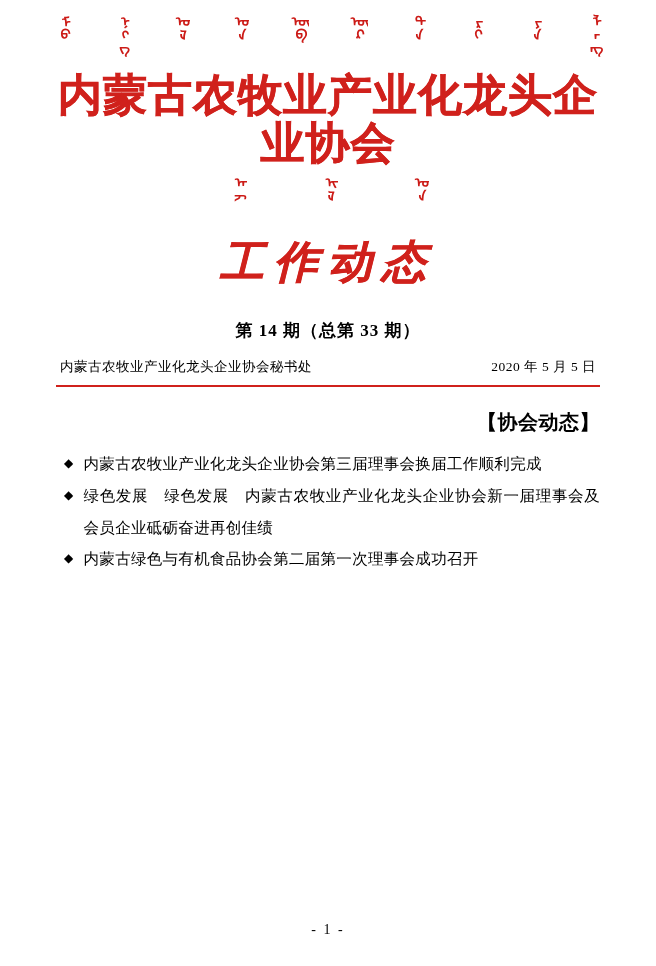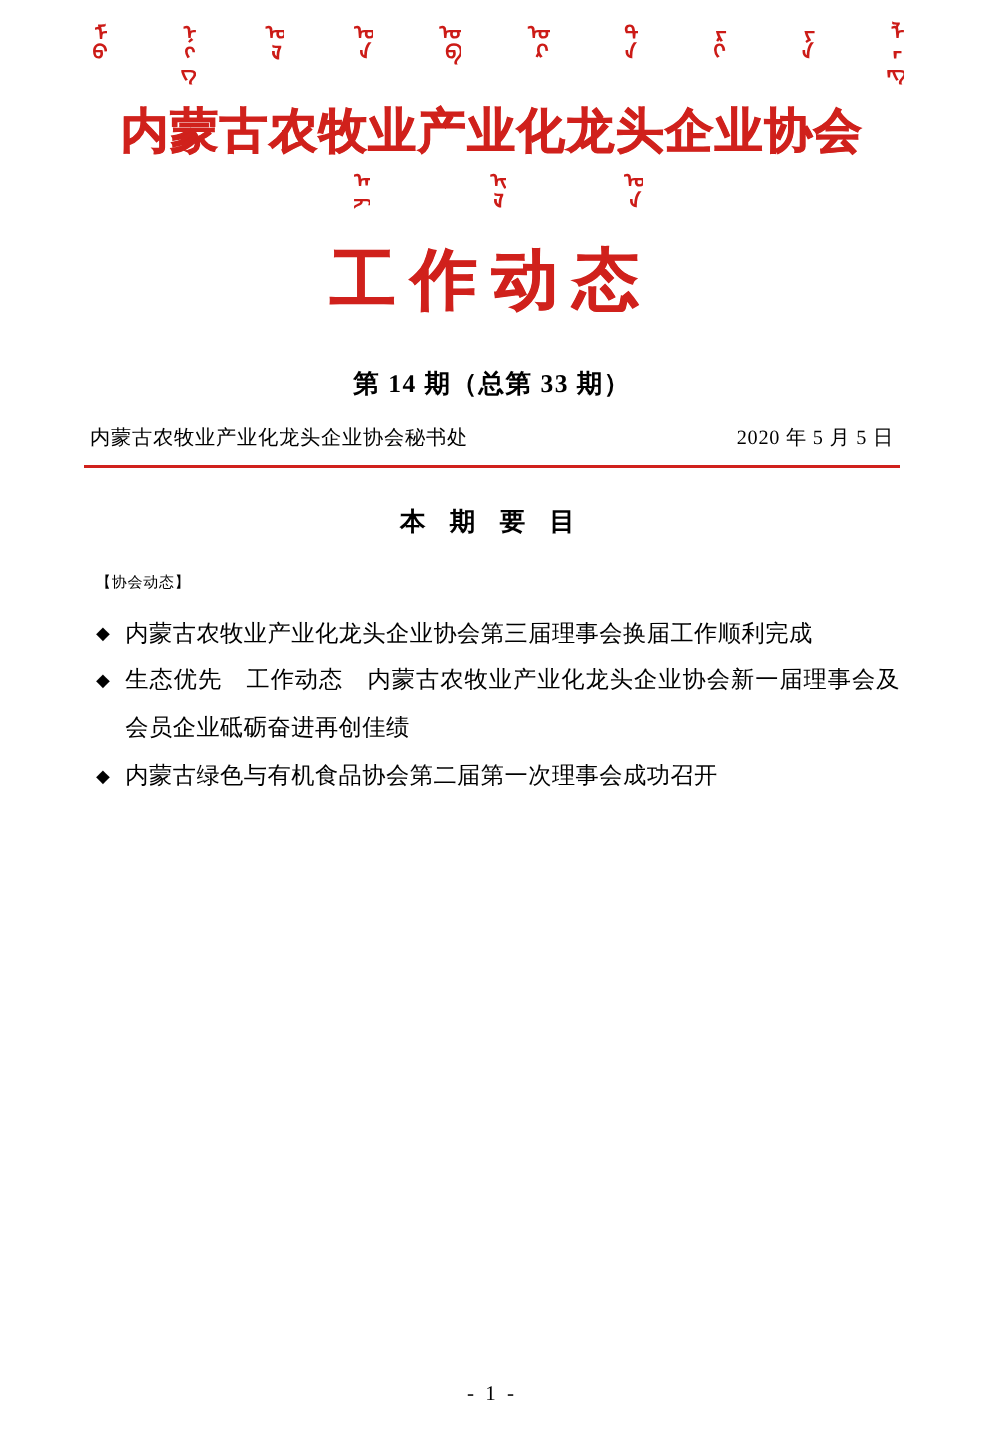--- a/index.html
+++ b/index.html
@@ -49,35 +49,37 @@
     gap: 78px;
     height: 50px;
     align-items: flex-start;
     margin-top: 6px;
   }
 
   
   .masthead {
     text-align: center;
     color: #d0211c;
-    font-family: Liberation Mono, monospace;
-    font-weight: bold;
-    font-size: 32px;
+    font-family: Liberation Serif, serif;
+    font-weight: bold;
+    font-size: 44px;
     letter-spacing: 1px;
     margin-top: 4px;
     line-height: 1.1;
     -webkit-text-stroke: 0.6px #d0211c;
   }
   .subhead {
     text-align: center;
     color: #d0211c;
     font-weight: bold;
     font-size: 44px;
     letter-spacing: 10px;
+    margin-top: 14px;
     line-height: 1.1;
+    font-style: italic;
     -webkit-text-stroke: 0.6px #d0211c;
   }
 
   
   .issue-line {
     text-align: center;
     font-size: 17px;
     font-weight: bold;
     margin-top: 32px;
     letter-spacing: 1px;
@@ -102,25 +104,26 @@
 
   
   .contents-title {
     text-align: center;
     font-size: 17px;
     font-weight: bold;
     letter-spacing: 6px;
     margin-top: 24px;
   }
   .section-label {
-    font-size: 10px;
-    font-weight: normal;
+    font-size: 20px;
+    font-weight: bold;
     margin-top: 22px;
     padding-left: 8px;
     letter-spacing: 0.5px;
+    text-align: right;
   }
   .toc-list {
     margin-top: 12px;
     padding-left: 8px;
   }
   .toc-item {
     display: flex;
     align-items: flex-start;
     font-size: 15.5px;
     line-height: 2.05;
@@ -178,32 +181,31 @@
 
   <div class="issue-line">第 14 期（总第 33 期）</div>
 
   <div class="pub-row">
     <span>内蒙古农牧业产业化龙头企业协会秘书处</span>
     <span>2020 年 5 月 5 日</span>
   </div>
 
   <div class="red-rule"></div>
 
-  <div class="contents-title">本 期 要 目</div>
 
   <div class="section-label">【协会动态】</div>
 
   <div class="toc-list">
     <div class="toc-item">
       <span class="toc-bullet">◆</span>
       <span class="toc-text">内蒙古农牧业产业化龙头企业协会第三届理事会换届工作顺利完成</span>
     </div>
     <div class="toc-item">
       <span class="toc-bullet">◆</span>
-      <span class="toc-text">生态优先　工作动态　内蒙古农牧业产业化龙头企业协会新一届理事会及会员企业砥砺奋进再创佳绩</span>
+      <span class="toc-text">绿色发展　绿色发展　内蒙古农牧业产业化龙头企业协会新一届理事会及会员企业砥砺奋进再创佳绩</span>
     </div>
     <div class="toc-item">
       <span class="toc-bullet">◆</span>
       <span class="toc-text">内蒙古绿色与有机食品协会第二届第一次理事会成功召开</span>
     </div>
   </div>
 
   <div class="page-number">- 1 -</div>
 
 </div>

